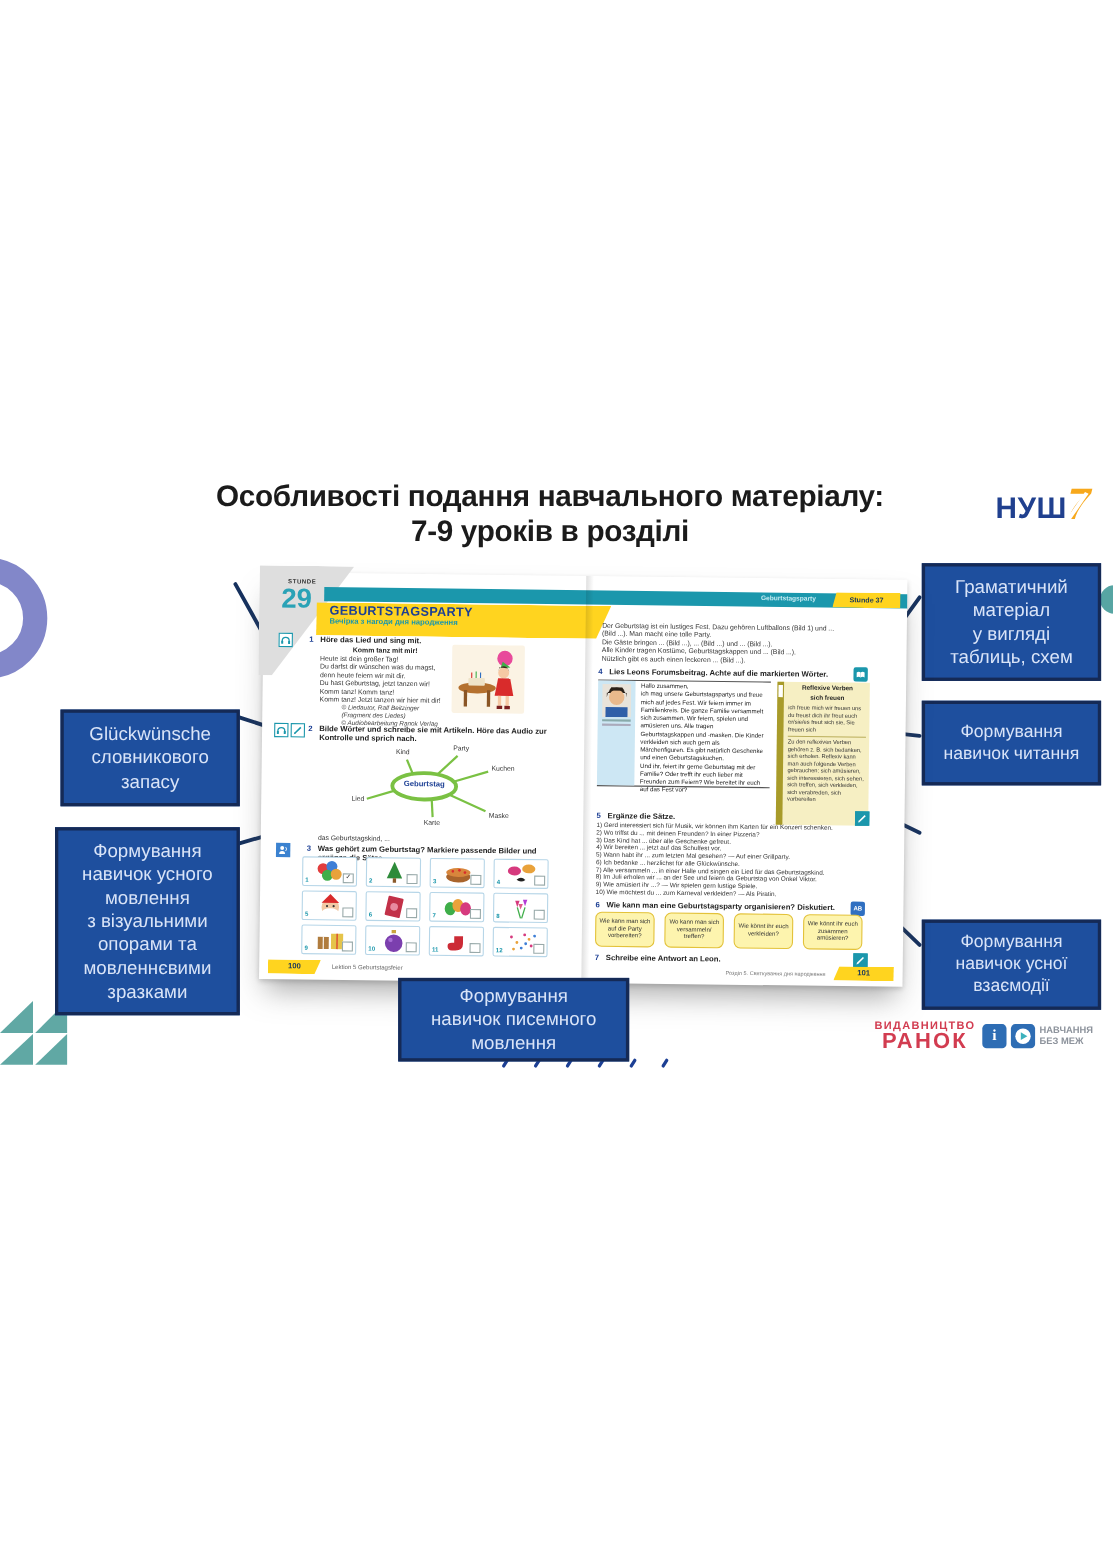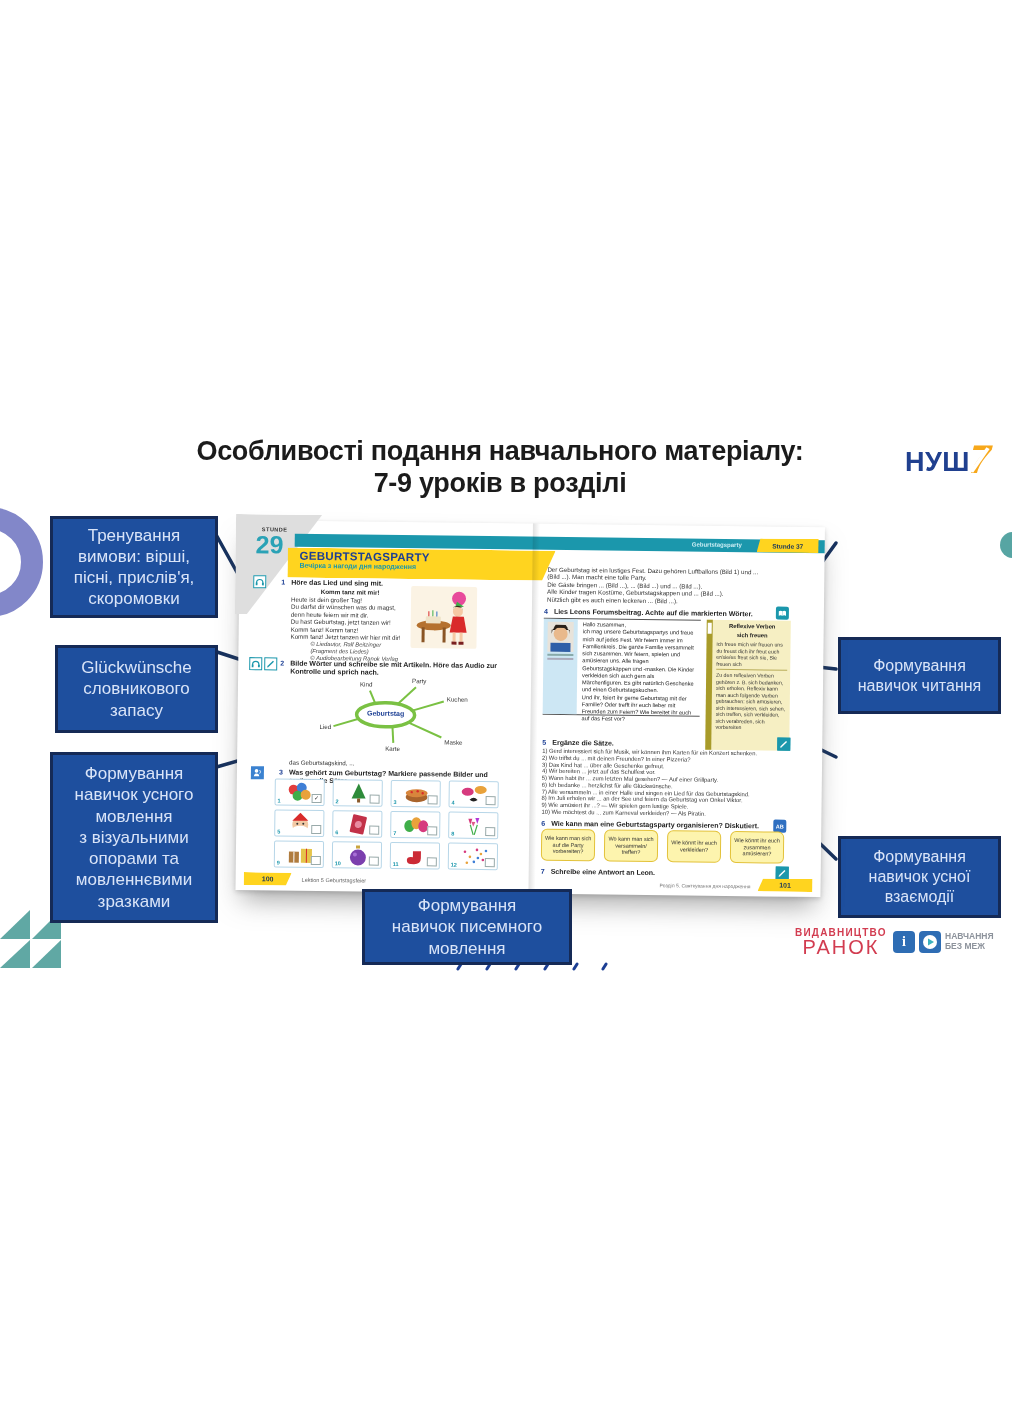--- a/index.html
+++ b/index.html
@@ -67,21 +67,21 @@
   .bubble{position:absolute;width:54px;height:32px;background:#fdf4ae;border:1.5px solid #e3c23a;
           border-radius:6px;font-size:5.5px;line-height:1.2;color:#333;display:flex;
           align-items:center;justify-content:center;text-align:center;padding:1px;box-sizing:border-box;}
 
   .footer-tag{position:absolute;height:13px;background:#ffd41f;color:#17355c;font-weight:bold;
           font-size:7px;display:flex;align-items:center;justify-content:center;}
 
   
   #ranok{left:795px;top:927px;color:#d23c50;text-align:center;}
   #ranok .r1{font-size:10px;font-weight:bold;letter-spacing:1.2px;}
-  #ranok .r2{font-size:20px;font-weight:normal;letter-spacing:2px;line-height:0.95;}
+  #ranok .r2{font-size:20px;font-weight:bold;letter-spacing:2px;line-height:0.95;}
   #nbm{left:893px;top:931px;display:flex;align-items:center;gap:4px;}
   .nbm-sq{width:22px;height:22px;border-radius:4px;background:#2e6db4;display:flex;
           align-items:center;justify-content:center;}
   #nbm .txt{font-size:8.5px;font-weight:bold;color:#8d939c;line-height:1.15;}
 </style>
 </head>
 <body>
 
 <div id="slide">
 
@@ -110,37 +110,37 @@
 7-9 уроків в розділі</div>
 
   <div class="abs" id="nush" style="z-index:2;">
     <span class="t">НУШ</span>
     <span class="seven">
       <span>7</span>
       <span class="slash"></span>
     </span>
   </div>
 
-  <div class="box" style="left:50px;top:516px;width:162px;height:96px;z-index:2;">Тренування
-вимови: вірші,
-пісні, прислів'я,
-скоромовки</div>
   <div class="box" style="left:55px;top:645px;width:157px;height:82px;z-index:2;">Glückwünsche
 словникового
 запасу</div>
   <div class="box" style="left:50px;top:752px;width:162px;height:165px;z-index:2;">Формування
 навичок усного
 мовлення
 з візуальними
 опорами та
 мовленнєвими
 зразками</div>
   <div class="box" style="left:362px;top:889px;width:204px;height:70px;z-index:3;">Формування
 навичок писемного
 мовлення</div>
+  <div class="box" style="left:838px;top:512px;width:157px;height:101px;z-index:2;">Граматичний
+матеріал
+у вигляді
+таблиць, схем</div>
   <div class="box" style="left:838px;top:637px;width:157px;height:71px;z-index:2;font-size:16px;">Формування
 навичок читання</div>
   <div class="box" style="left:838px;top:836px;width:157px;height:76px;z-index:2;font-size:16px;">Формування
 навичок усної
 взаємодії</div>
 
   <div class="abs" id="ticks" style="z-index:2;">
     <i></i>
       <i></i>
       <i></i>

